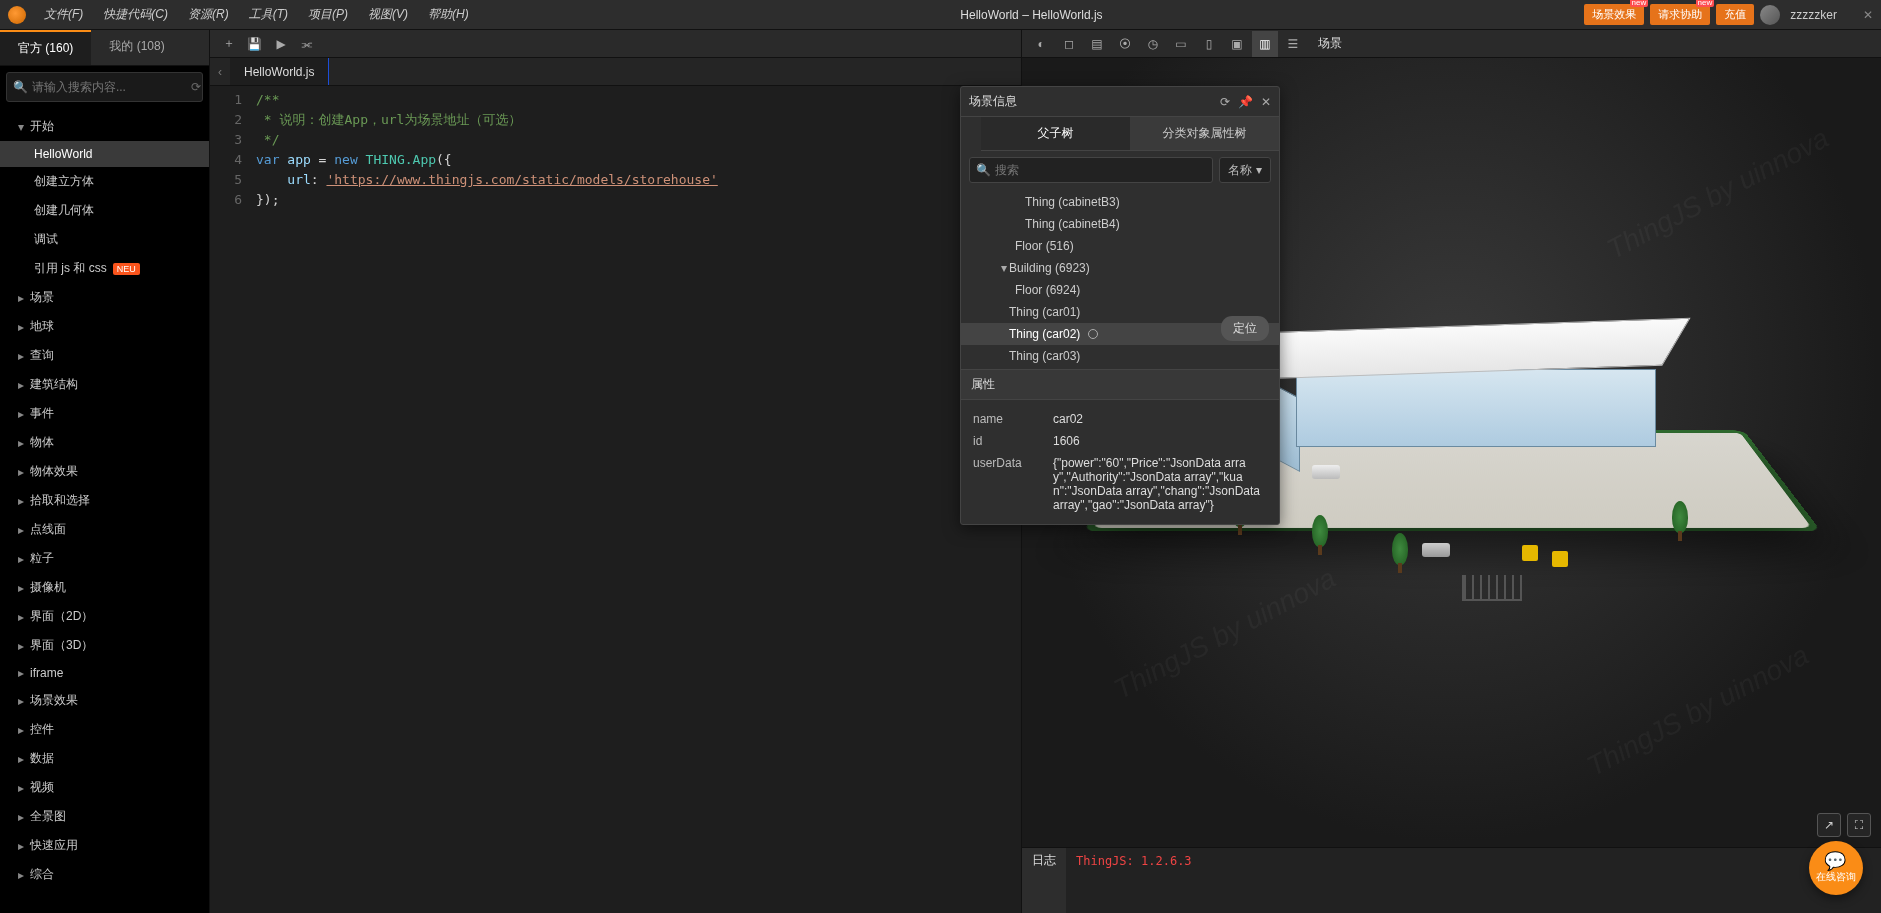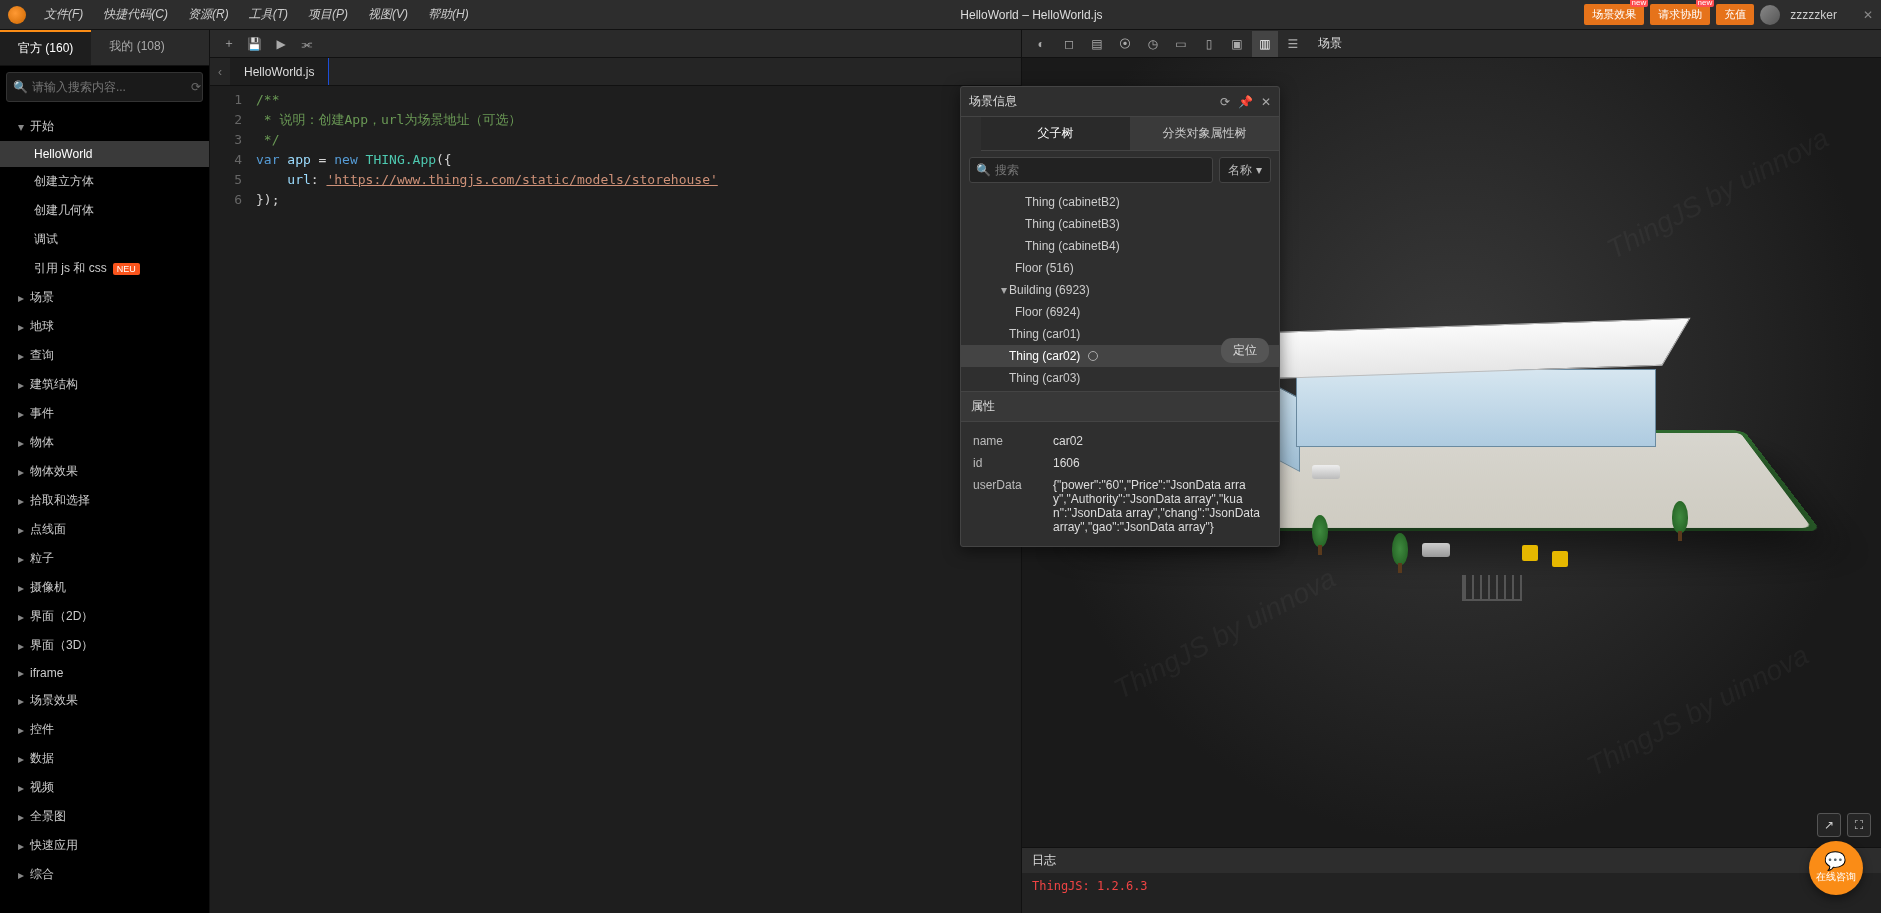--- a/index.html
+++ b/index.html
@@ -102,21 +102,21 @@
 .b-front { position:absolute; left:44px; top:44px; width:360px; height:78px; background:linear-gradient(#d6e6f0,#aecbe0); border:1px solid #6a8aa0;}
 .b-side { position:absolute; left:-46px; top:48px; width:94px; height:74px; background:linear-gradient(#c4dae8,#9fbed4); transform:skewY(28deg); border:1px solid #6a8aa0;}
 .tree3d { position:absolute; width:16px; height:40px;}
 .tree3d .trunk{position:absolute;bottom:0;left:6px;width:4px;height:10px;background:#5a3a1c;}
 .tree3d .crown{position:absolute;bottom:8px;left:0;width:16px;height:32px;background:radial-gradient(#3f8a3f,#1f5a1f);border-radius:50% 50% 45% 45%;}
 .car3d{position:absolute;width:28px;height:14px;background:linear-gradient(#eee,#bbb);border-radius:3px;}
 .fork3d{position:absolute;width:16px;height:16px;background:#e6b800;border-radius:2px;}
 .gate3d{position:absolute;width:60px;height:26px;border:2px solid #555;border-top:none;background:repeating-linear-gradient(90deg,#555 0 2px,transparent 2px 8px);}
 
 
-.log-panel { height:66px; border-top:1px solid #111; background:#222; display:flex; flex-direction:column;}
+.log-panel { height:66px; border-top:1px solid #111; background:#222; display:flex; flex-direction:row;}
 .log-head { background:#2d2d2d; padding:4px 10px; color:#ddd;}
 .log-body { flex:1; padding:6px 10px; color:#ef4444; font-family:Consolas,monospace;}
 
 
 .chat-bubble { position:fixed; right:18px; bottom:18px; width:54px; height:54px; border-radius:50%; background:#fa8c16; display:flex; flex-direction:column; align-items:center; justify-content:center; color:#fff; font-size:10px; cursor:pointer; box-shadow:0 4px 10px rgba(0,0,0,.4); z-index:50;}
 .chat-bubble .bub { font-size:18px; line-height:1;}
 </style>
 </head>
 <body>
 
@@ -220,24 +220,20 @@
         <div class="inp">
           <span style="color:#777;margin-right:4px;">🔍</span>
           <input placeholder="搜索" style="">
         </div>
         <div class="sel">
           <span>名称</span>
           <span>▾</span>
         </div>
       </div>
       <div class="sp-tree" id="sp-tree">
-        <div class="sp-row">
-            <span style="display:inline-block;width:56px"></span>
-            <span>Thing (cabinetB2)</span>
-          </div>
           <div class="sp-row">
             <span style="display:inline-block;width:56px"></span>
             <span>Thing (cabinetB3)</span>
           </div>
           <div class="sp-row">
             <span style="display:inline-block;width:56px"></span>
             <span>Thing (cabinetB4)</span>
           </div>
           <div class="sp-row">
             <span style="display:inline-block;width:46px"></span>

